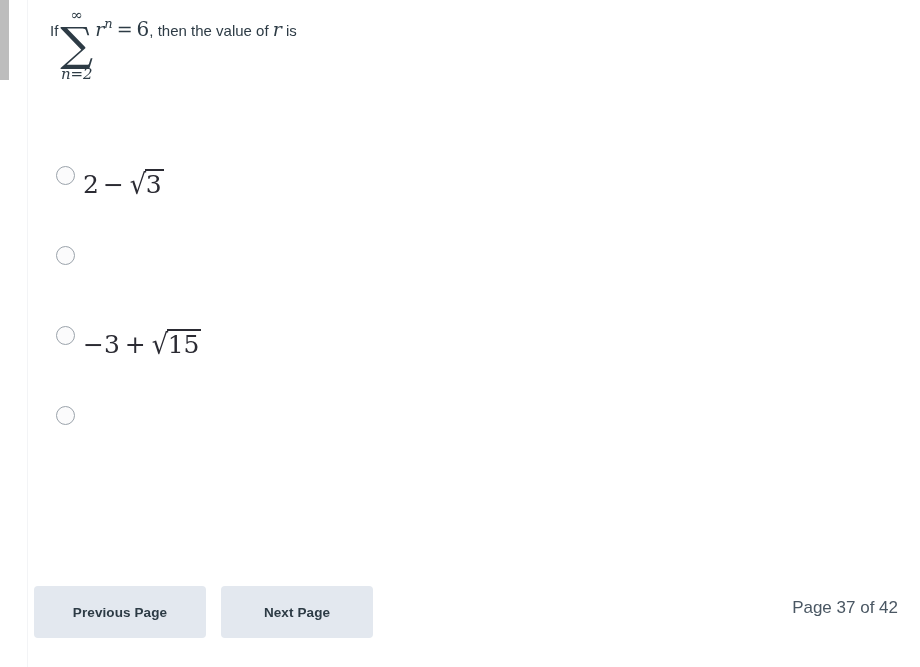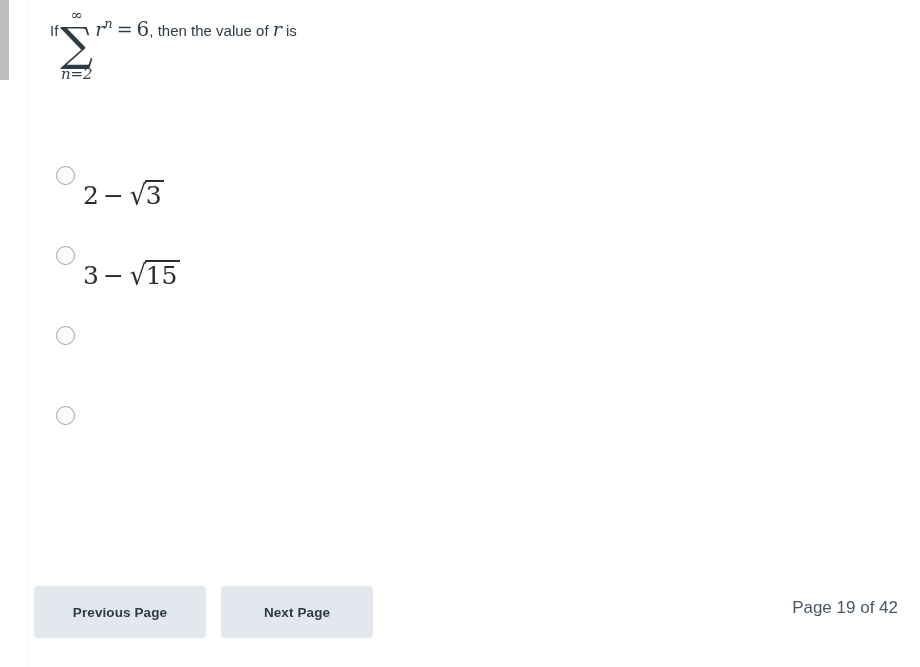--- a/index.html
+++ b/index.html
@@ -141,21 +141,21 @@
     width: 19px;
     height: 19px;
     border-radius: 50%;
     border: 1px solid #9ba3ab;
     background: #fbfbfc;
     box-sizing: border-box;
   }
   .option-math {
     position: absolute;
     left: 27px;
-    top: 16px;
+    top: 5px;
     font-family: "DejaVu Serif", serif;
     font-size: 25px;
     color: #2b2b33;
     white-space: nowrap;
     line-height: 38px;
   }
   .op-sign {
     margin: 0 5px 0 4px;
   }
   .op-lead-neg {
@@ -247,33 +247,33 @@
 
   <div id="options-list">
 
     <div class="option-row">
       <span class="option-radio"></span>
       <span class="option-math"><span>2</span><span class="op-sign">−</span><span class="radical"><span class="surd">√</span><span class="radicand">3</span></span></span>
     </div>
 
     <div class="option-row">
       <span class="option-radio"></span>
-      <span class="option-math"><span>3</span><span class="op-sign">−</span><span class="radical"><span class="surd">√</span><span class="radicand">15</span></span></span>
-    </div>
-
-    <div class="option-row">
-      <span class="option-radio"></span>
+    </div>
+
+    <div class="option-row">
+      <span class="option-radio"></span>
+      <span class="option-math"><span class="op-lead-neg">−3</span><span class="op-sign">+</span><span class="radical"><span class="surd">√</span><span class="radicand">15</span></span></span>
     </div>
 
 
     <div class="option-row">
       <span class="option-radio"></span>
     </div>
 
   </div>
 
   <div id="footer">
     <button id="previous-page-button" class="page-button">Previous Page</button>
     <button id="next-page-button" class="page-button">Next Page</button>
-    <div id="page-indicator">Page 19 of 42</div>
+    <div id="page-indicator">Page 37 of 42</div>
   </div>
 
 </div>
 
 </body></html>

